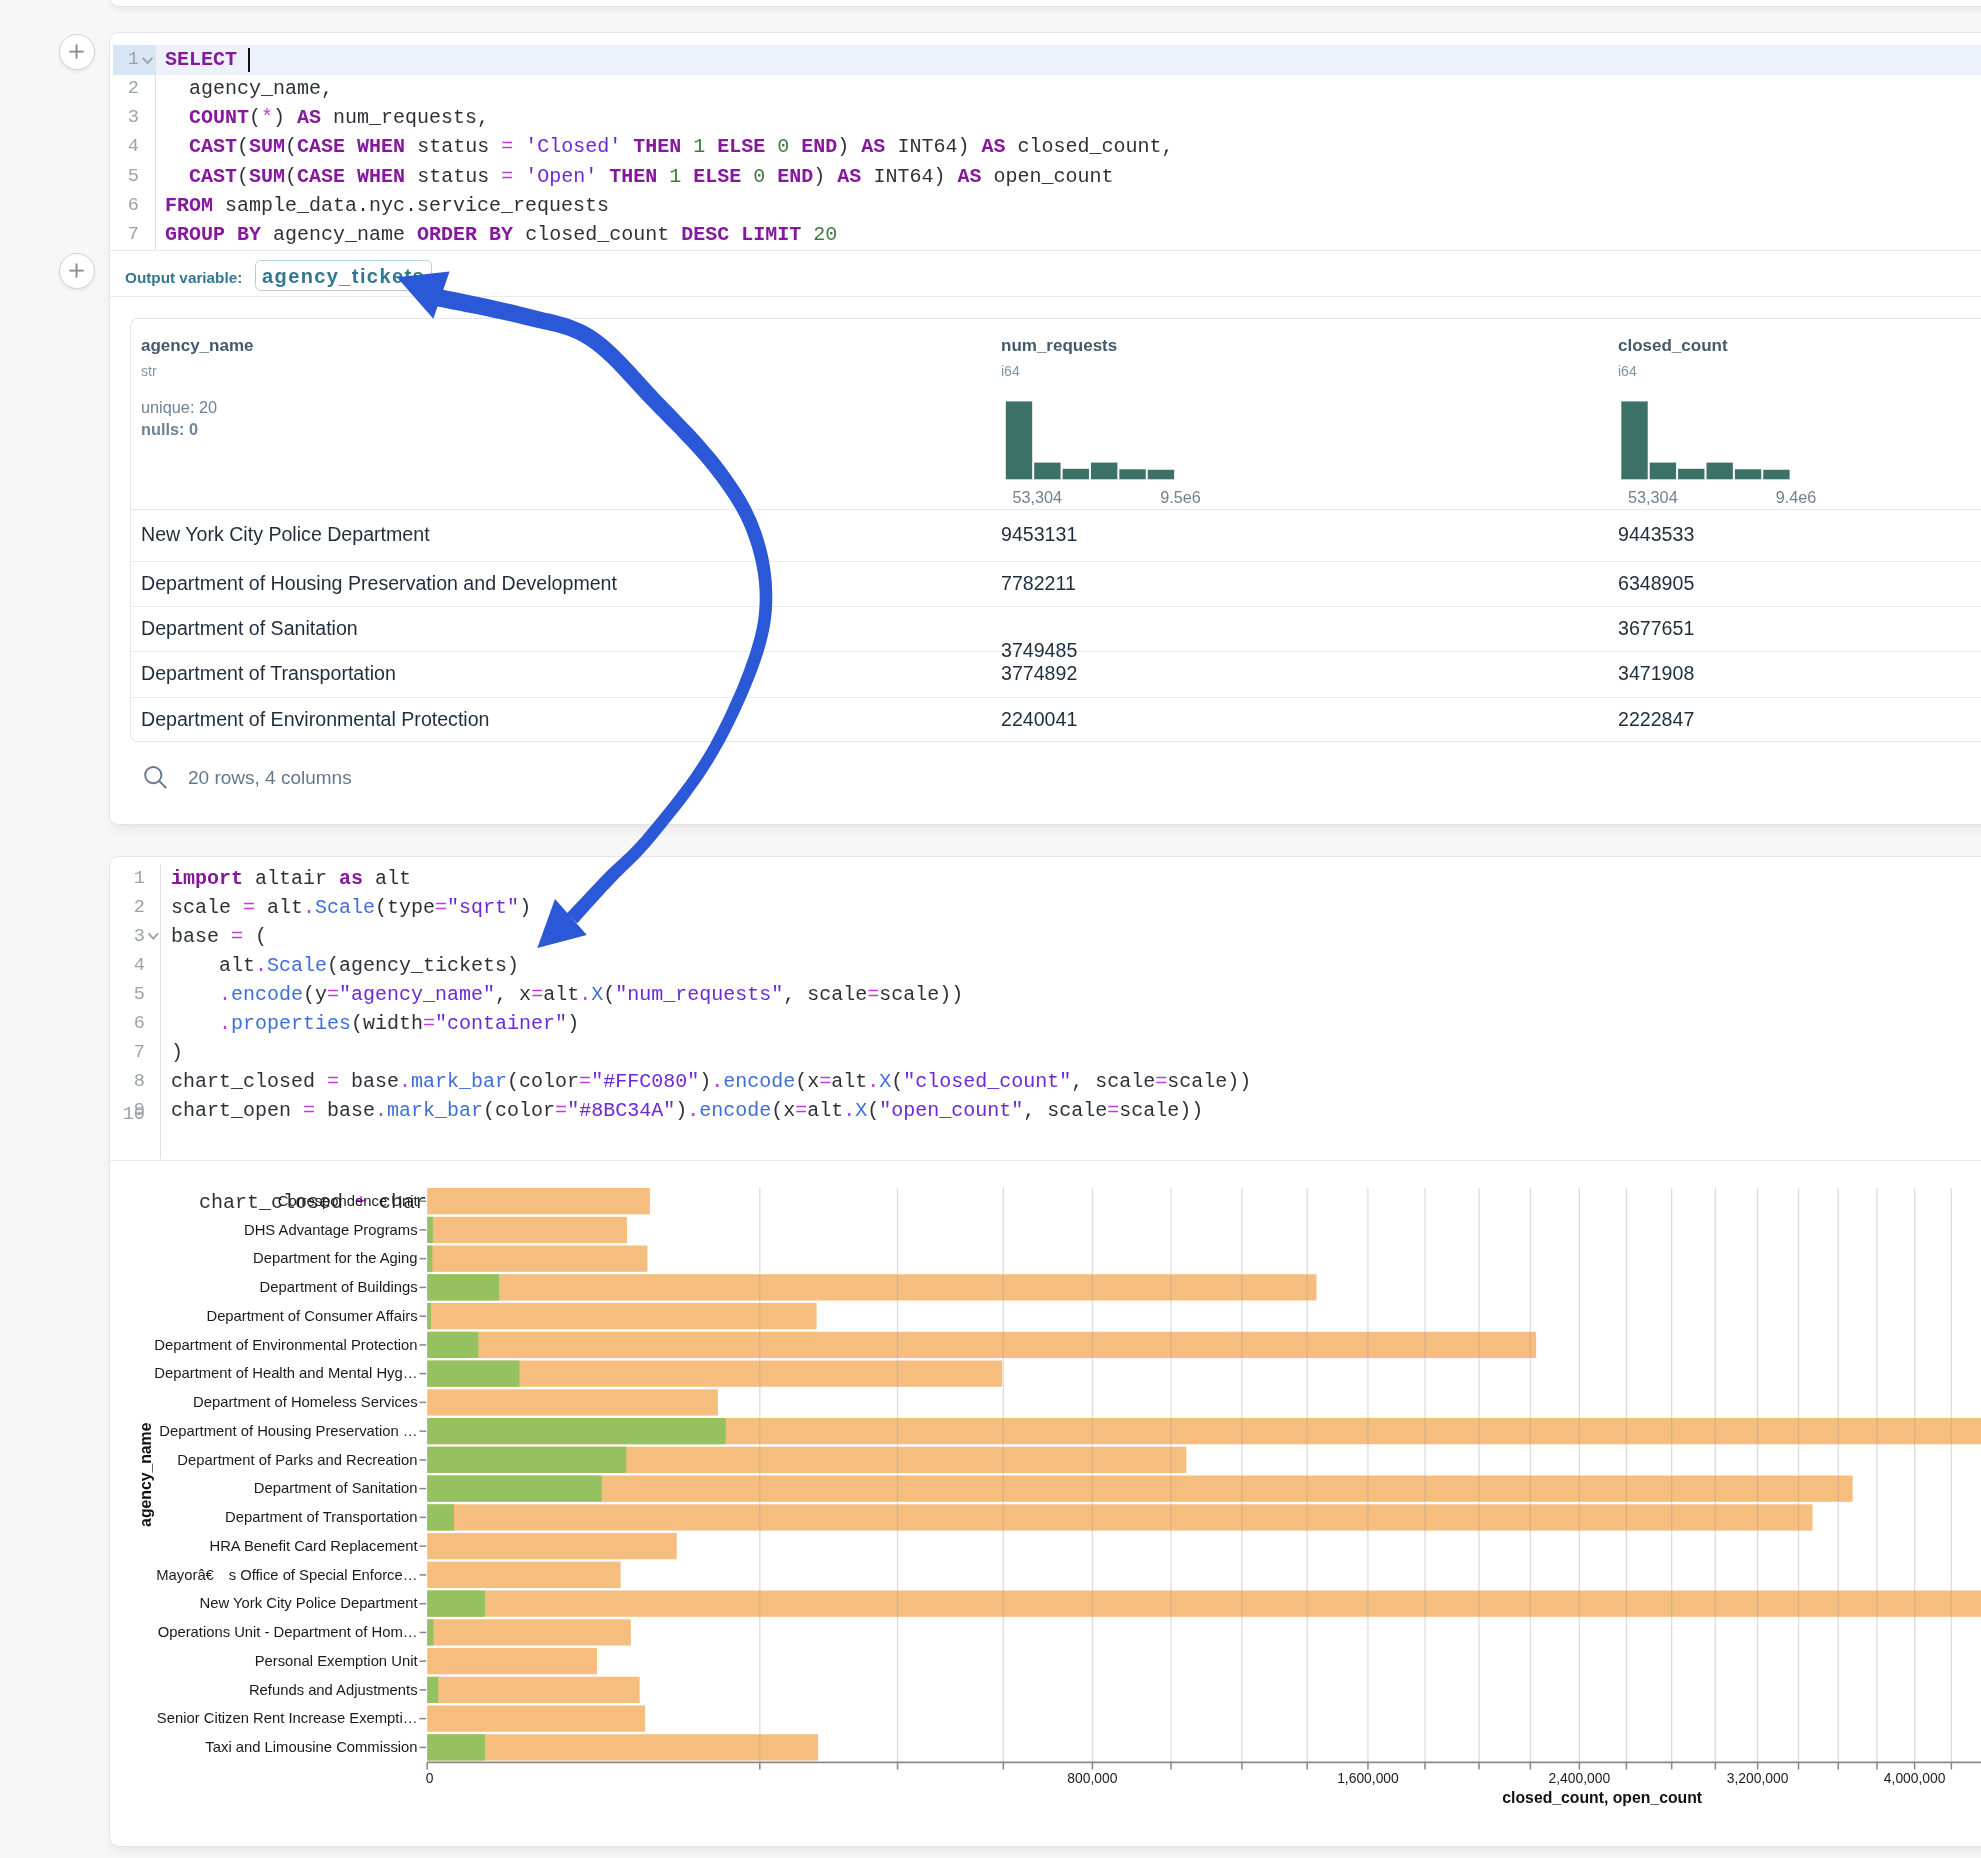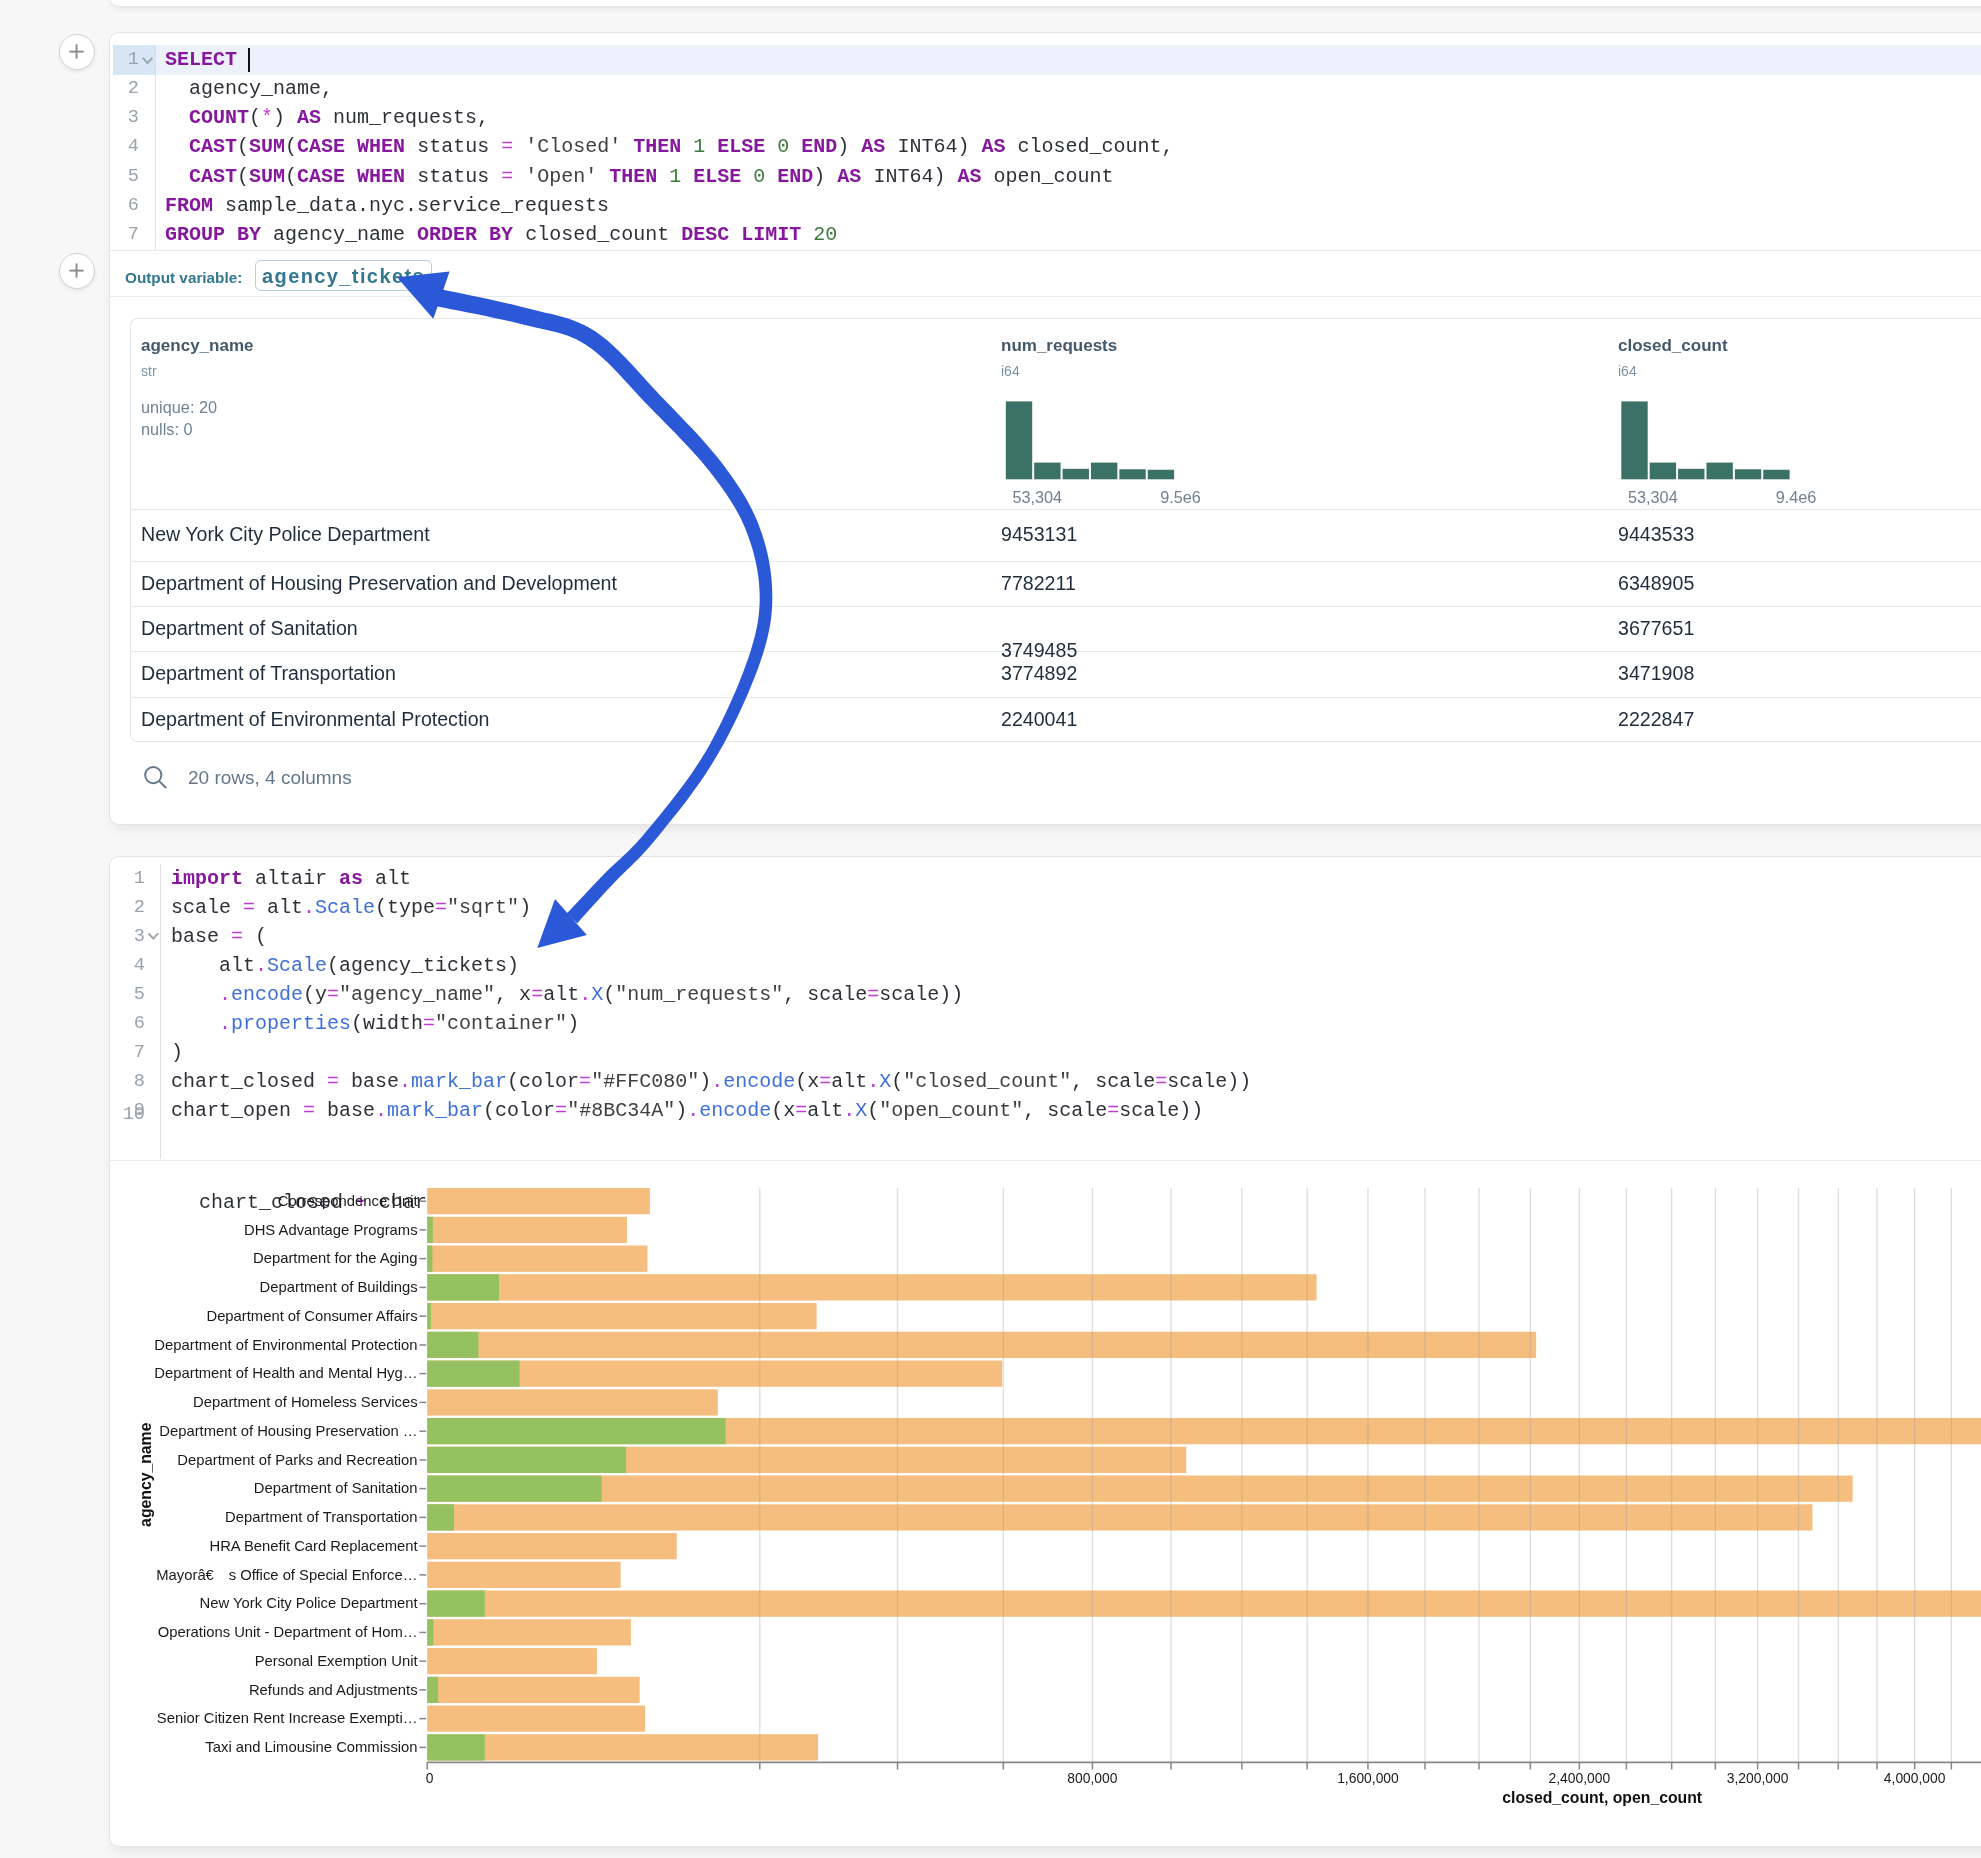--- a/index.html
+++ b/index.html
@@ -5,21 +5,21 @@
 .panel{position:absolute;left:109px;width:1912px;background:#fff;border:1px solid #e4e4e7;border-radius:9.6px;box-shadow:0 7.6px 13.4px -5.7px rgba(30,30,40,0.10);}
 .cl{position:absolute;height:14px;line-height:29px;font-family:"Liberation Mono",monospace;font-size:20px;color:#2e3138;white-space:pre;z-index:5;}
 .sq{left:165px;}
 .py{left:171px;}
 .ln{position:absolute;width:40px;text-align:right;height:29px;line-height:29px;font-family:"Liberation Mono",monospace;font-size:18.6px;color:#9aa3ac;z-index:5;}
 .lsq{left:99px;}
 .lpy{left:105px;}
 .cl .k{color:#86189d;font-weight:bold;}
 .cl .o{color:#be3bd4;}
 .cl .p{color:#be3bd4;}
-.cl .s{color:#404040;}
+.cl .s{color:#6d28d9;}
 .cl .n{color:#3c7a3c;}
 .cl .f{color:#3e6fd9;}
 .sep{position:absolute;height:1px;background:#e7ebee;z-index:4;}
 .tr{position:absolute;font-size:19.6px;color:#1f2d3d;z-index:5;}
 .hdr{position:absolute;font-size:17px;font-weight:bold;color:#44596b;z-index:5;}
 .sub{position:absolute;font-size:14px;color:#7d93a6;z-index:5;}
 .meta{position:absolute;font-size:16.3px;color:#6f8396;z-index:5;}
 .ov{position:absolute;left:0;top:0;z-index:30;}
 </style></head><body>
 <div style="position:absolute;left:109px;top:-29px;width:1912px;height:36px;background:#fff;border:1px solid #e4e4e7;border-radius:0 0 0 9.6px;box-shadow:0 5.7px 7.6px -4.8px rgba(30,30,40,0.10);"></div>
@@ -56,21 +56,21 @@
 
 <div class="sep" style="top:250px;left:110px;width:1871px;"></div>
 <div style="position:absolute;left:125px;top:269px;font-size:15.3px;font-weight:bold;color:#337791;z-index:5;">Output variable:</div>
 <div style="position:absolute;left:255px;top:260px;width:177px;height:31px;border:1.4px solid #b6cedd;border-radius:5.7px;z-index:5;"></div>
 <div style="position:absolute;left:262px;top:265px;font-size:20px;font-weight:bold;letter-spacing:1.4px;color:#337791;white-space:nowrap;overflow:hidden;width:169px;z-index:5;">agency_tickets</div>
 <div class="sep" style="top:296px;left:110px;width:1871px;"></div>
 <div style="position:absolute;left:130px;top:318px;width:1852px;height:424px;border:1px solid #e3e6ea;border-radius:7.6px 0 0 7.6px;border-right:none;z-index:4;"></div>
 <div class="hdr" style="left:141px;top:336px;">agency_name</div>
 <div class="sub" style="left:141px;top:363px;">str</div>
 <div class="meta" style="left:141px;top:398px;">unique: 20</div>
-<div class="meta" style="left:141px;top:420px;">nulls: 0</div>
+<div class="meta" style="left:141px;top:420px;font-weight:bold;">nulls: 0</div>
 <div class="hdr" style="left:1001px;top:336px;">num_requests</div>
 <div class="sub" style="left:1001px;top:363px;">i64</div>
 <div class="hdr" style="left:1618px;top:336px;">closed_count</div>
 <div class="sub" style="left:1618px;top:363px;">i64</div>
 <div class="sep" style="top:509px;left:130px;width:1852px;"></div>
 <div class="tr" style="top:523px;left:141px;">New York City Police Department</div>
 <div class="tr" style="top:523px;left:1001px;">9453131</div>
 <div class="tr" style="top:523px;left:1618px;">9443533</div>
 <div class="tr" style="top:572px;left:141px;">Department of Housing Preservation and Development</div>
 <div class="tr" style="top:572px;left:1001px;">7782211</div>

